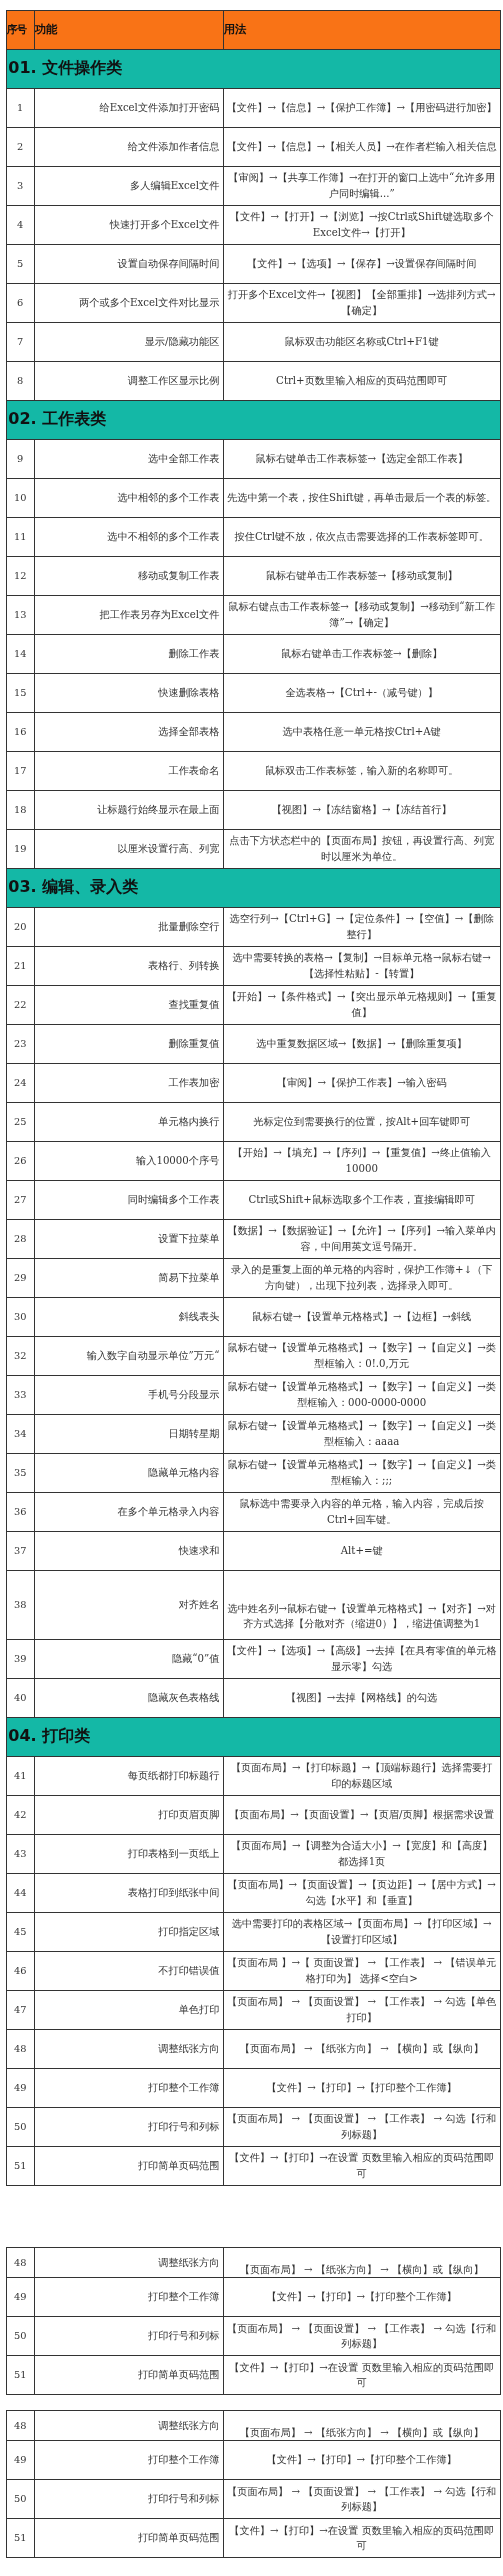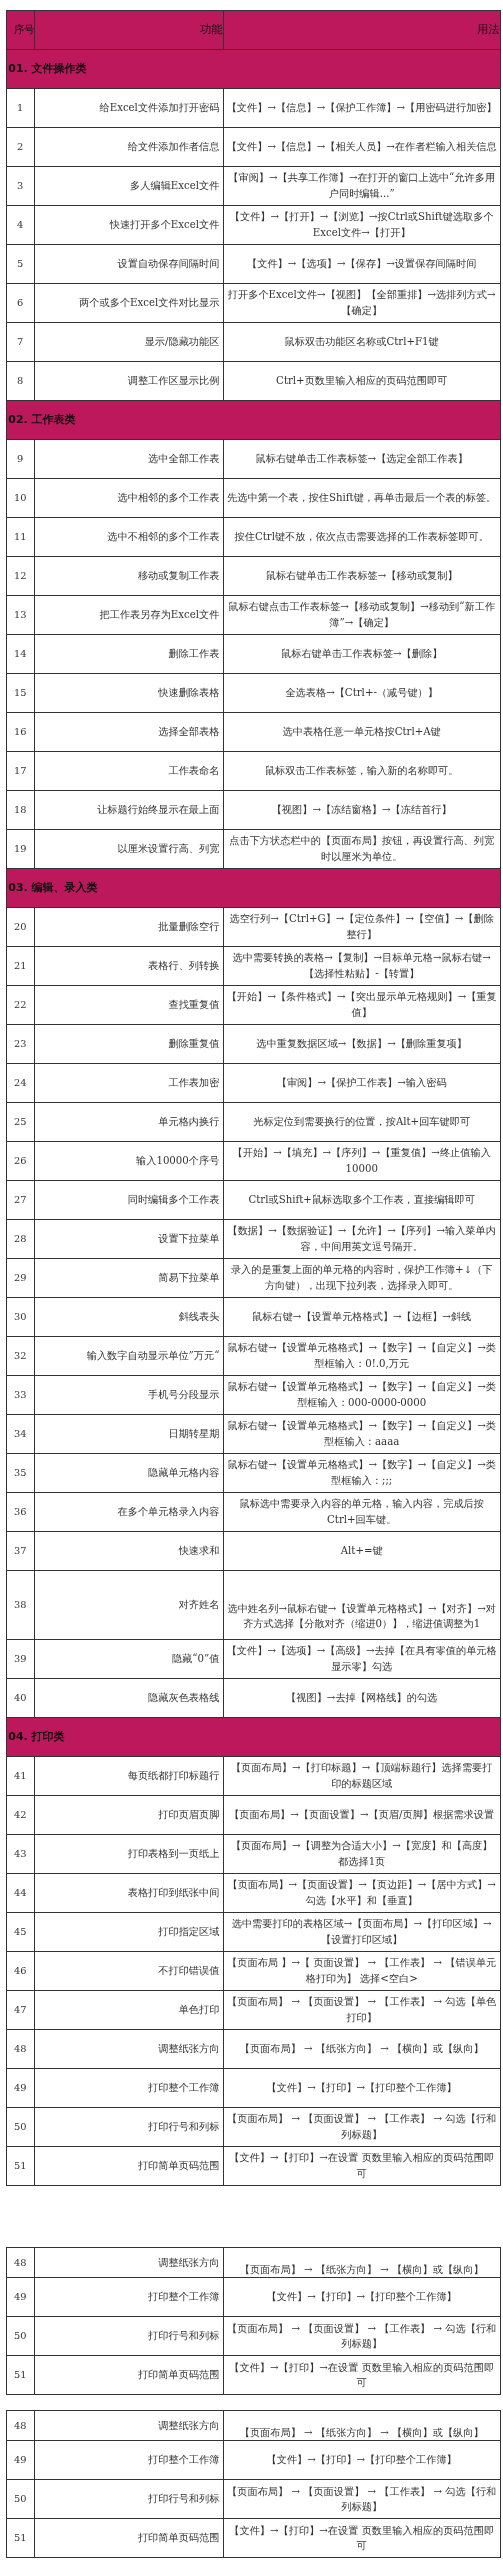--- a/index.html
+++ b/index.html
@@ -1,25 +1,25 @@
 <!DOCTYPE html>
 <html style="font-size:13px"><head>
 <meta charset="utf-8">
 <style>
   html, body { margin: 0; padding: 0; background: #ffffff; }
   body { width: 503px; height: 2576px; position: relative; overflow: hidden;
          font-family: "DejaVu Serif", "Liberation Serif", serif; color: #222; }
   .tbl { position: absolute; left: 5.7px; width: 494px; border-collapse: collapse; table-layout: fixed; }
   .tbl td, .tbl th { border: 1.1px solid #333; padding: 0; overflow: hidden; }
   .c0 { width: 28px; } .c1 { width: 189px; } .c2 { width: 277px; }
-  .hdr th { background: #be185d; height: 38px; font-family: "DejaVu Sans", "Liberation Sans", sans-serif;
-            font-weight: normal; font-size: 11.4px; text-align: right; color: #111; }
+  .hdr th { background: #f97316; height: 38px; font-family: "DejaVu Sans", "Liberation Sans", sans-serif;
+            font-weight: bold; font-size: 11.4px; text-align: left; color: #111; }
   .hdr th.num { font-size: 10.6px; letter-spacing: -0.8px; }
-  .sec td { background: #be185d; height: 38px; font-family: "DejaVu Sans", "Liberation Sans", sans-serif;
-            font-weight: bold; font-size: 11px; padding-left: 1.6px; color: #111; }
+  .sec td { background: #14b8a6; height: 38px; font-family: "DejaVu Sans", "Liberation Sans", sans-serif;
+            font-weight: bold; font-size: 16px; padding-left: 1.6px; color: #111; }
   .row td { height: 38px; font-size: 10.2px; line-height: 15.5px; }
   .row td.n { text-align: center; font-size: 9.8px; color: #333; }
   .row td.f { text-align: right; color: #333; padding: 0 3.3px; }
   .row td.u { text-align: center; padding: 0 2.5px; color: #333; vertical-align: middle; }
   .row.partial td { height: 29px; }
   .row.partial td.u { vertical-align: bottom; }
   .row.clip td.u { vertical-align: top; }
   .row.clip .uwrap { display: block; height: 38px; overflow: hidden; margin-top: 30px; }
 </style>
 </head>

